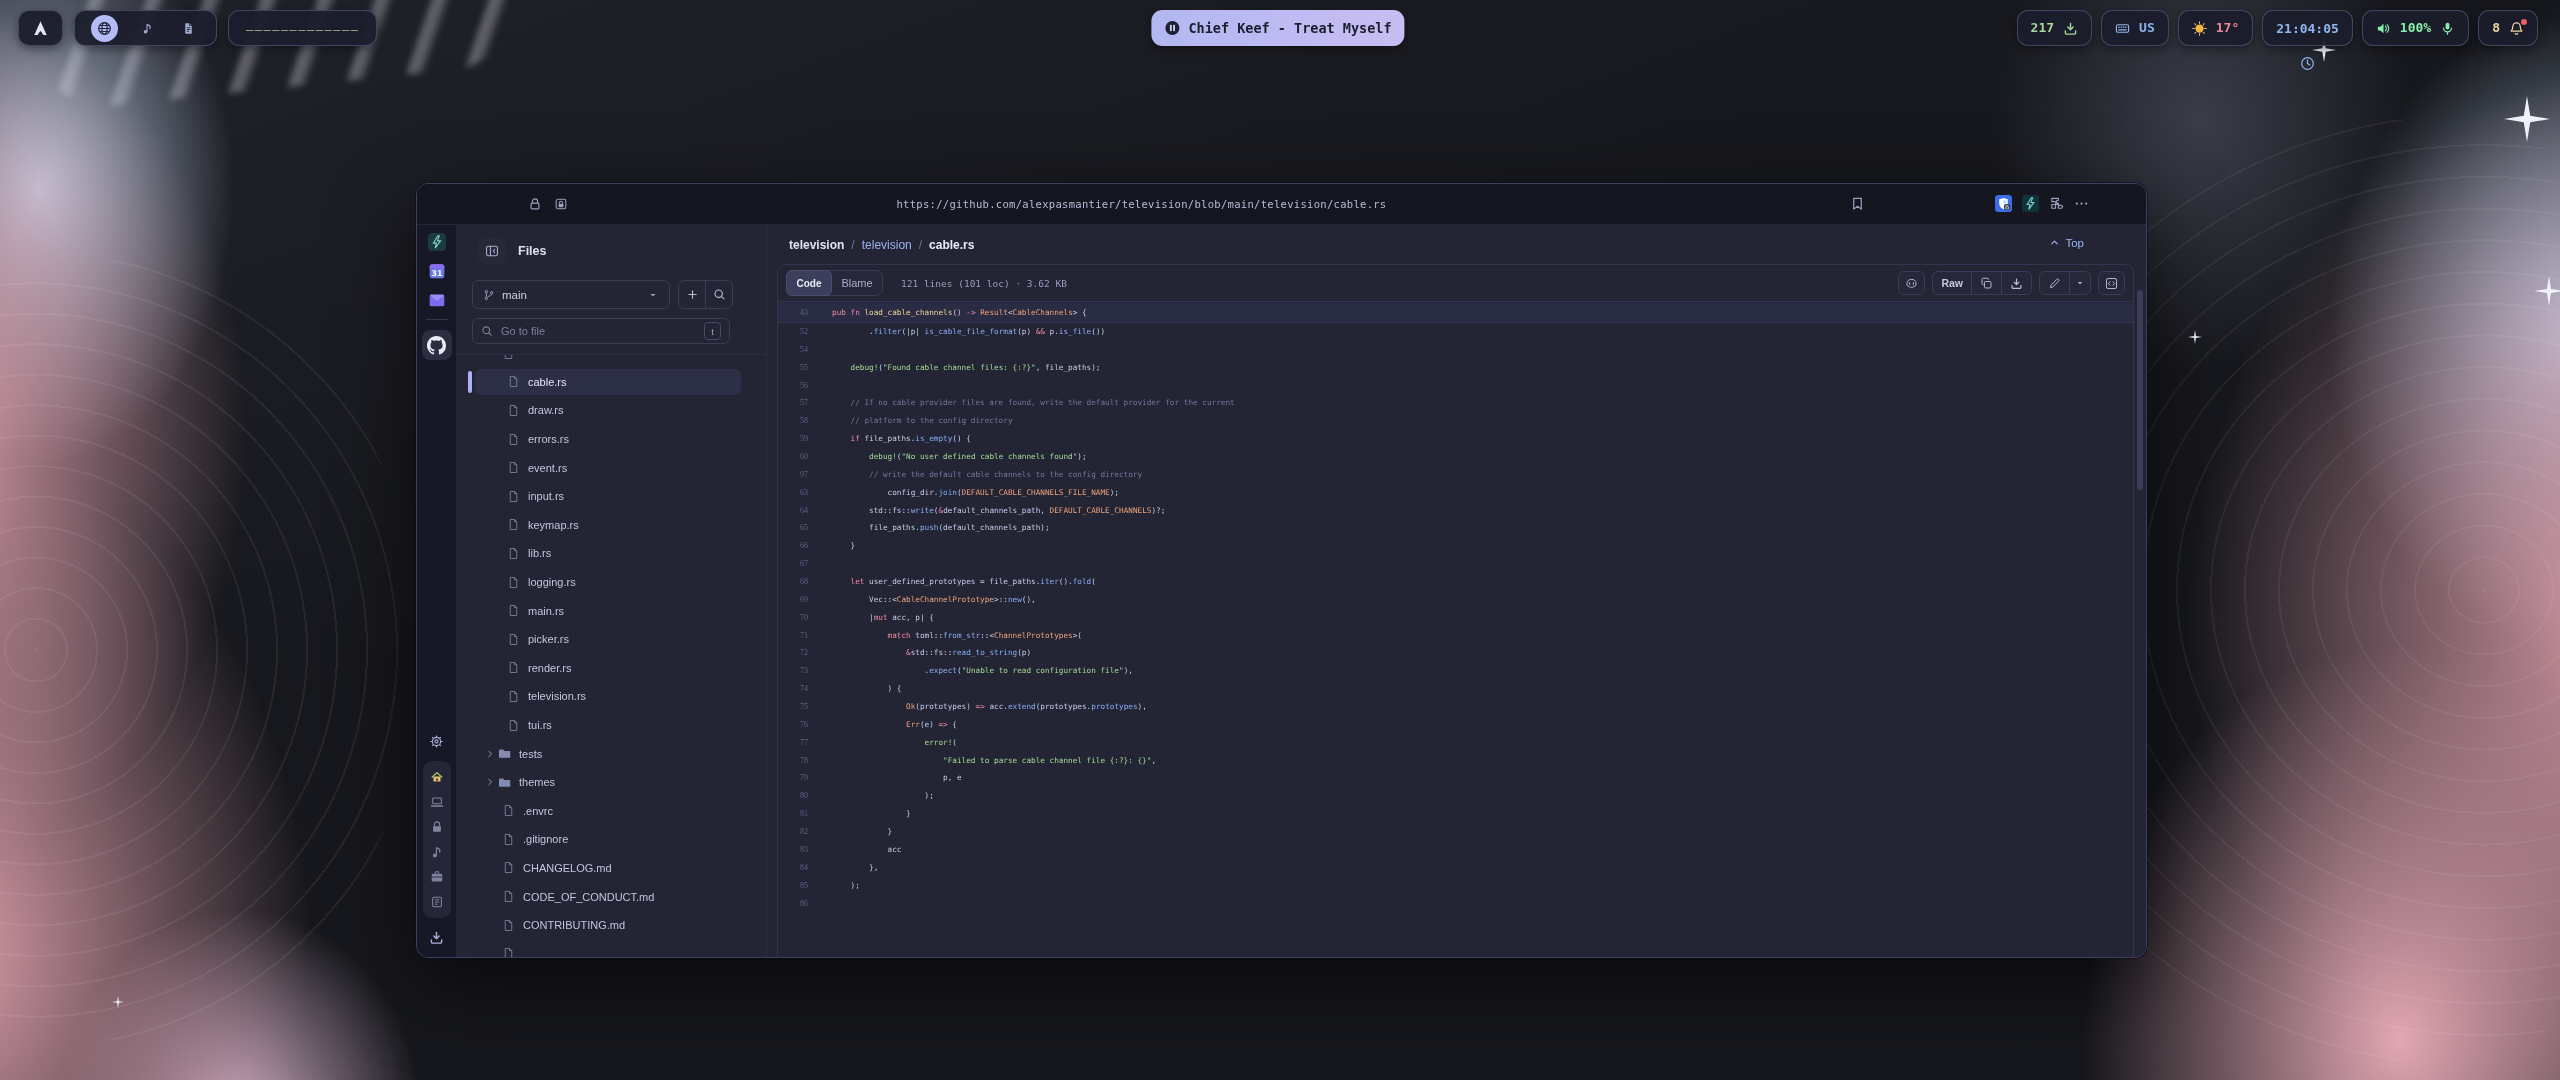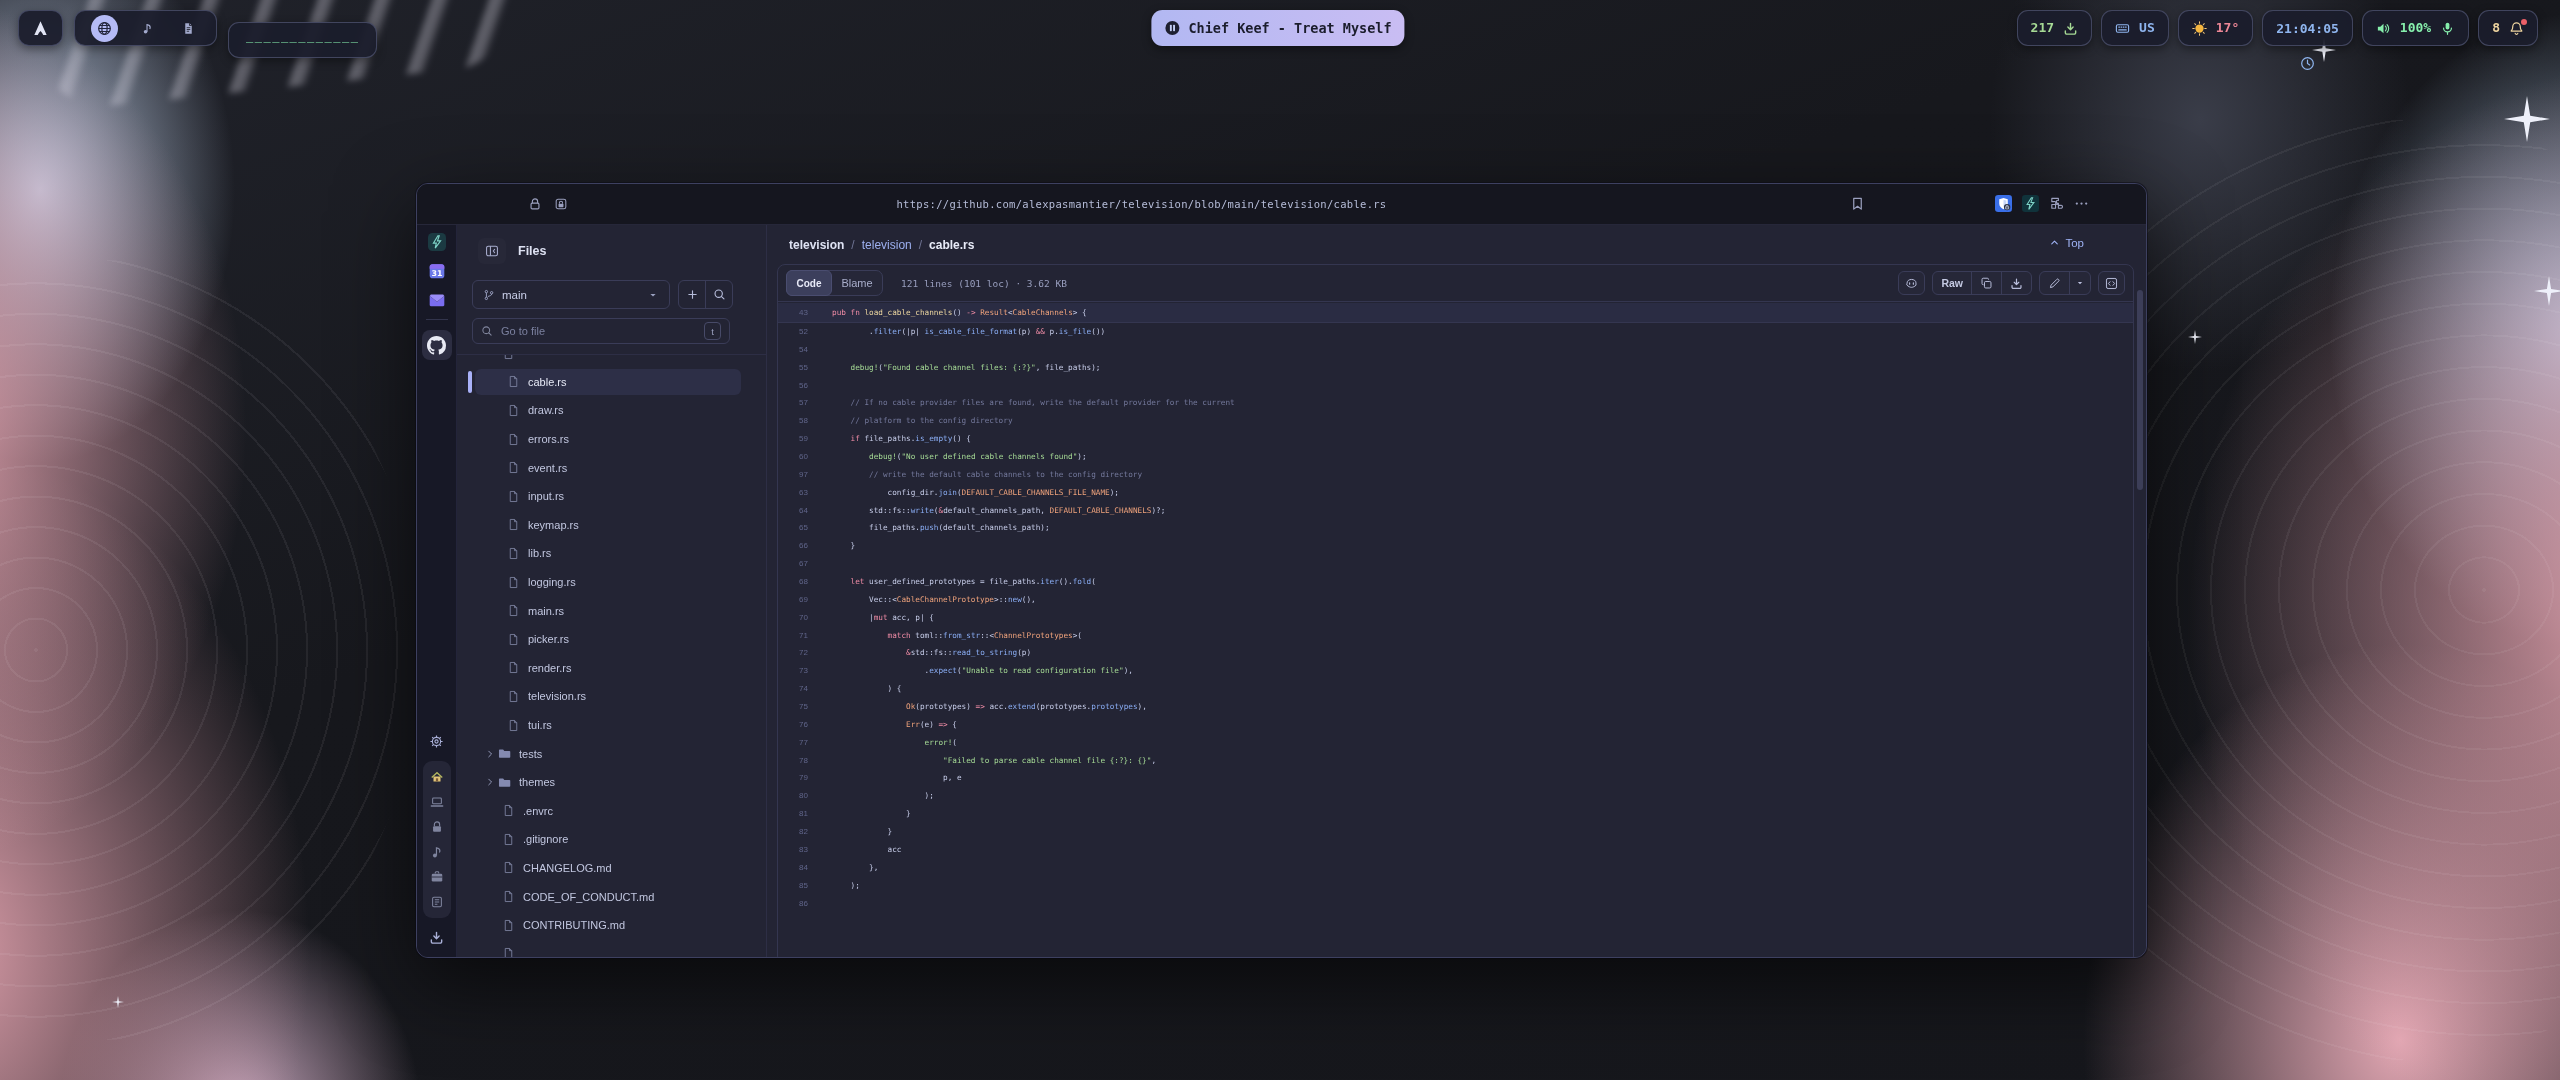--- a/index.html
+++ b/index.html
@@ -30,21 +30,21 @@
   .topbar{position:absolute;left:18px;right:22px;top:10px;height:36px;z-index:50;}
   .pill{height:36px;border-radius:11px;background:rgba(27,29,44,.94);border:1px solid rgba(130,136,180,.38);
     display:flex;align-items:center;box-shadow:0 3px 10px rgba(0,0,0,.4);box-sizing:border-box;}
   .left-cluster{position:absolute;left:0;top:0;display:flex;gap:11px;}
   .launcher{width:45px;justify-content:center;color:#e2e5f4;}
   .workspaces{padding:0 16px;gap:17px;}
   .ws-item{display:flex;align-items:center;justify-content:center;width:24px;height:30px;color:#a3aacd;}
   .ws-item .icn{width:13px;height:13px;}
   .ws-item.active{width:27px;height:27px;border-radius:50%;background:#b5bbf6;color:#23263c;}
   .ws-item.active .icn{width:15px;height:15px;}
-  .wtitle{padding:0 17px;color:#86efac;font-size:12px;letter-spacing:1.5px;margin-top:12px;}
+  .wtitle{padding:0 17px;color:#fef9c3;font-size:12px;letter-spacing:1.5px;}
   .wtitle span{transform:translateY(-4px);display:inline-block;}
   .media{position:absolute;left:50%;top:0;transform:translateX(-50%);padding:0 13px;gap:8px;
     background:linear-gradient(90deg,#b2b8f2,#c9bdf3);border:none;color:#1b1d2c;font-weight:700;font-size:13.5px;}
   .media .icn{width:16px;height:16px;}
   .status-group{position:absolute;right:0;top:0;display:flex;gap:9px;}
   .pill.status{padding:0 13px;gap:9px;font-size:13px;font-weight:600;}
   .pill.status .icn{width:15px;height:15px;}
   .icn{display:inline-flex;}
   .icn svg{width:100%;height:100%;display:block;}
   .icn-wrap{position:relative;display:flex;}
@@ -134,21 +134,21 @@
   .btn .icn,.gcell .icn{width:13px;height:13px;}
   .group{display:flex;height:24px;border:1px solid #3a3c58;border-radius:6px;background:#262738;box-sizing:border-box;}
   .gcell{display:flex;align-items:center;justify-content:center;padding:0 8px;color:#b9bedc;}
   .gcell+.gcell{border-left:1px solid #3a3c58;}
   .gcell.raw{font-size:10.5px;color:#c4c9e2;font-weight:600;}
   .gcell.caret{padding:0 5px;}
   .sticky{position:absolute;top:38px;left:0;right:0;height:19px;background:#2a2c43;border-bottom:1px solid #343650;
     display:flex;align-items:center;}
   .lines{position:absolute;top:58px;left:0;right:0;bottom:1px;overflow:hidden;}
   .cl{display:flex;height:17.86px;line-height:17.86px;align-items:center;flex:1;}
-  .ln{width:30px;text-align:right;font-size:8px;color:#60658a;flex:none;font-family:Liberation Sans, sans-serif;}
+  .ln{width:30px;text-align:right;font-size:8px;color:#60658a;flex:none;font-family:Liberation Serif, serif;}
   .cc{white-space:pre;font-size:7.7px;padding-left:24px;font-family:"DejaVu Sans Mono",monospace;color:#c6cce8;}
   .tk-k{color:#ee8ba5;} .tk-fn{color:#8aadf4;} .tk-ty{color:#f0a37c;} .tk-s{color:#a5da95;}
   .tk-m{color:#a5da95;} .tk-cm{color:#73789b;} .tk-yf{color:#ecd6a0;} .tk-pl{color:#c6cce8;}
   .vscroll{position:absolute;right:3px;top:46px;bottom:6px;width:6px;}
   .vthumb{position:absolute;top:60px;height:200px;width:6px;border-radius:3px;background:#3c3e58;}
 </style>
 </head>
 <body>
 
 <div class="wall">

